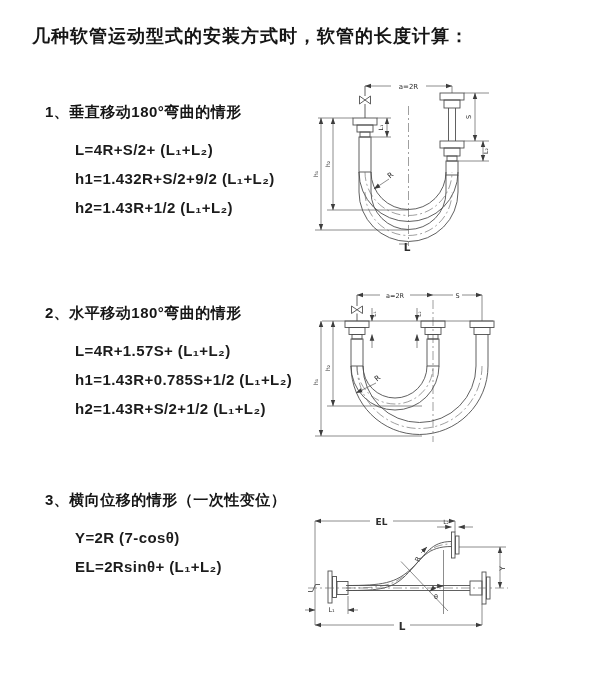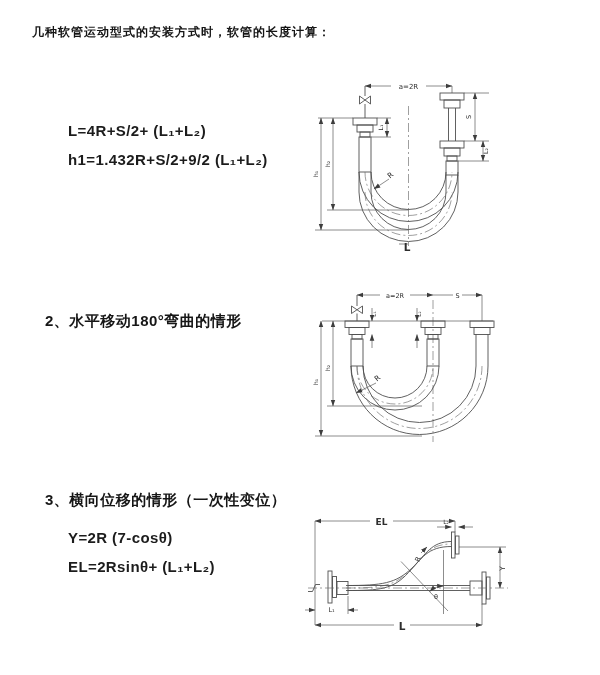--- a/index.html
+++ b/index.html
@@ -3,52 +3,59 @@
 <meta charset="utf-8">
 <style>
   html,body { margin:0; padding:0; background:#ffffff; }
   .page {
     position:relative; width:600px; height:675px; background:#ffffff;
     font-family:"Liberation Sans","DejaVu Sans",sans-serif;
     color:#111; overflow:hidden;
   }
   .title {
     position:absolute; left:32px; top:24px; margin:0;
-    font-size:12px; font-weight:700; letter-spacing:1px; color:#161616;
+    font-size:18px; font-weight:700; letter-spacing:1px; color:#161616;
   }
   .sec { position:absolute; left:45px; }
   .sec-heading { font-size:15px; font-weight:700; letter-spacing:0.5px; color:#161616; }
-  .formulas { margin-top:13px; margin-left:23px; }
+  .formulas { margin-top:13px; margin-left:30px; }
   .formula {
     font-size:15px; font-weight:600; letter-spacing:0.4px;
     height:29px; line-height:29px; color:#1c1c1c; white-space:pre;
   }
   svg.diag { position:absolute; overflow:visible; }
   .dl   { stroke:#4f4f4f; stroke-width:0.9; fill:none; }
   .dim  { stroke:#4f4f4f; stroke-width:0.65; fill:none; }
   .cl   { stroke:#6a6a6a; stroke-width:0.65; fill:none; stroke-dasharray:9 3 2 3; }
   .lbl  { fill:#2e2e2e; font-family:"DejaVu Sans","Liberation Sans",sans-serif; }
   .bg   { fill:#ffffff; stroke:none; }
 </style>
 </head>
 <body>
 
 <div class="page">
 
   <h1 class="title">几种软管运动型式的安装方式时，软管的长度计算：</h1>
 
   <section class="sec" style="top:103px">
+    <div class="sec-heading">1、垂直移动180°弯曲的情形</div>
     <div class="formulas">
       <div class="formula">L=4R+S/2+ (L₁+L₂)</div>
       <div class="formula">h1=1.432R+S/2+9/2 (L₁+L₂)</div>
+      <div class="formula">h2=1.43R+1/2 (L₁+L₂)</div>
     </div>
   </section>
 
-  <section class="sec" style="top:312px">
+  <section class="sec" style="top:304px">
     <div class="sec-heading">2、水平移动180°弯曲的情形</div>
+    <div class="formulas">
+      <div class="formula">L=4R+1.57S+ (L₁+L₂)</div>
+      <div class="formula">h1=1.43R+0.785S+1/2 (L₁+L₂)</div>
+      <div class="formula">h2=1.43R+S/2+1/2 (L₁+L₂)</div>
+    </div>
   </section>
 
   <section class="sec" style="top:491px">
     <div class="sec-heading">3、横向位移的情形（一次性变位）</div>
     <div class="formulas">
       <div class="formula">Y=2R (7-cosθ)</div>
       <div class="formula">EL=2Rsinθ+ (L₁+L₂)</div>
     </div>
   </section>
 

